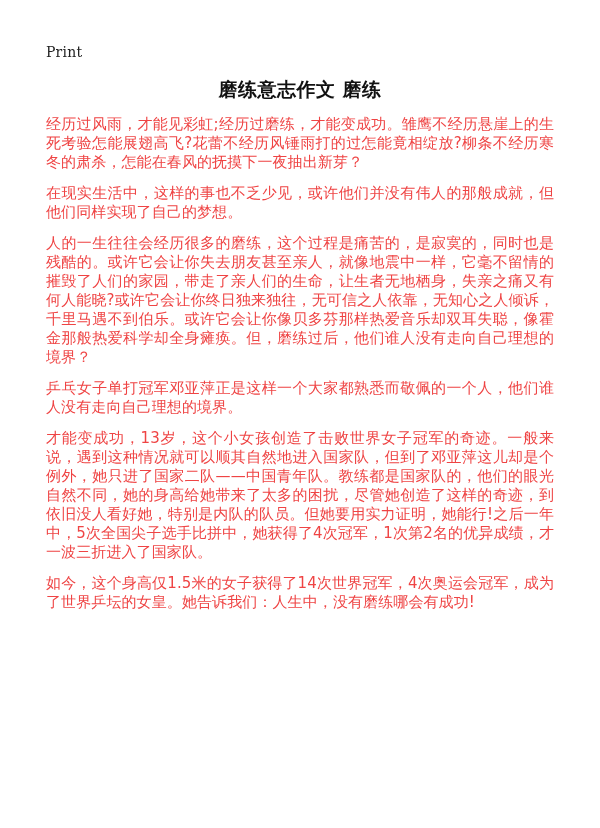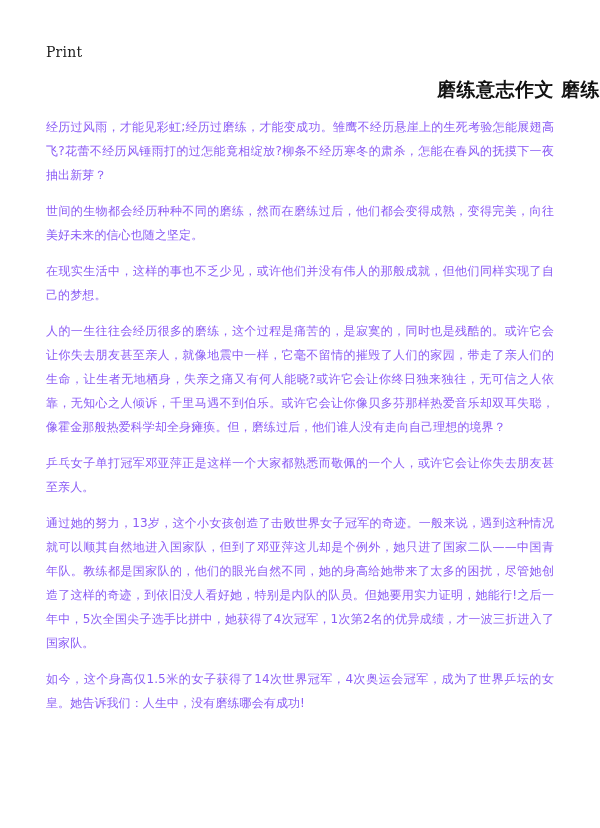--- a/index.html
+++ b/index.html
@@ -37,64 +37,63 @@
     text-decoration: none;
     display: inline-block;
   }
 
   .doc-title {
     position: absolute;
     left: 0;
     right: 0;
     top: 76px;
     margin: 0;
-    text-align: right;
+    text-align: center;
     font-size: 19px;
     line-height: 26px;
     font-weight: bold;
     color: #111111;
     letter-spacing: 0.5px;
     font-family: "DejaVu Sans", "Liberation Sans", sans-serif;
   }
 
   .article {
     position: absolute;
     left: 46px;
     top: 115px;
     width: 508px;
   }
 
   .para {
     margin: 0 0 12px 0;
-    font-size: 12px;
-    line-height: 24px;
+    font-size: 15px;
+    line-height: 19px;
     text-align: justify;
     text-justify: inter-ideograph;
-    color: #8b5cf6;
+    color: #ef4444;
     letter-spacing: 0.1px;
     word-break: break-all;
   }
 
   .para:last-child {
     margin-bottom: 0;
   }
 </style>
 </head>
 <body>
 
 <div class="page">
 
   <a class="print-link">Print</a>
 
   <h1 class="doc-title">磨练意志作文  磨练</h1>
 
   <div class="article">
     <p class="para">经历过风雨，才能见彩虹;经历过磨练，才能变成功。雏鹰不经历悬崖上的生死考验怎能展翅高飞?花蕾不经历风锤雨打的过怎能竟相绽放?柳条不经历寒冬的肃杀，怎能在春风的抚摸下一夜抽出新芽？</p>
-    <p class="para">世间的生物都会经历种种不同的磨练，然而在磨练过后，他们都会变得成熟，变得完美，向往美好未来的信心也随之坚定。</p>
     <p class="para">在现实生活中，这样的事也不乏少见，或许他们并没有伟人的那般成就，但他们同样实现了自己的梦想。</p>
     <p class="para">人的一生往往会经历很多的磨练，这个过程是痛苦的，是寂寞的，同时也是残酷的。或许它会让你失去朋友甚至亲人，就像地震中一样，它毫不留情的摧毁了人们的家园，带走了亲人们的生命，让生者无地栖身，失亲之痛又有何人能晓?或许它会让你终日独来独往，无可信之人依靠，无知心之人倾诉，千里马遇不到伯乐。或许它会让你像贝多芬那样热爱音乐却双耳失聪，像霍金那般热爱科学却全身瘫痪。但，磨练过后，他们谁人没有走向自己理想的境界？</p>
-    <p class="para">乒乓女子单打冠军邓亚萍正是这样一个大家都熟悉而敬佩的一个人，或许它会让你失去朋友甚至亲人。</p>
-    <p class="para">通过她的努力，13岁，这个小女孩创造了击败世界女子冠军的奇迹。一般来说，遇到这种情况就可以顺其自然地进入国家队，但到了邓亚萍这儿却是个例外，她只进了国家二队——中国青年队。教练都是国家队的，他们的眼光自然不同，她的身高给她带来了太多的困扰，尽管她创造了这样的奇迹，到依旧没人看好她，特别是内队的队员。但她要用实力证明，她能行!之后一年中，5次全国尖子选手比拼中，她获得了4次冠军，1次第2名的优异成绩，才一波三折进入了国家队。</p>
+    <p class="para">乒乓女子单打冠军邓亚萍正是这样一个大家都熟悉而敬佩的一个人，他们谁人没有走向自己理想的境界。</p>
+    <p class="para">才能变成功，13岁，这个小女孩创造了击败世界女子冠军的奇迹。一般来说，遇到这种情况就可以顺其自然地进入国家队，但到了邓亚萍这儿却是个例外，她只进了国家二队——中国青年队。教练都是国家队的，他们的眼光自然不同，她的身高给她带来了太多的困扰，尽管她创造了这样的奇迹，到依旧没人看好她，特别是内队的队员。但她要用实力证明，她能行!之后一年中，5次全国尖子选手比拼中，她获得了4次冠军，1次第2名的优异成绩，才一波三折进入了国家队。</p>
     <p class="para">如今，这个身高仅1.5米的女子获得了14次世界冠军，4次奥运会冠军，成为了世界乒坛的女皇。她告诉我们：人生中，没有磨练哪会有成功!</p>
 
   </div>
 
 </div>
 
 </body></html>

